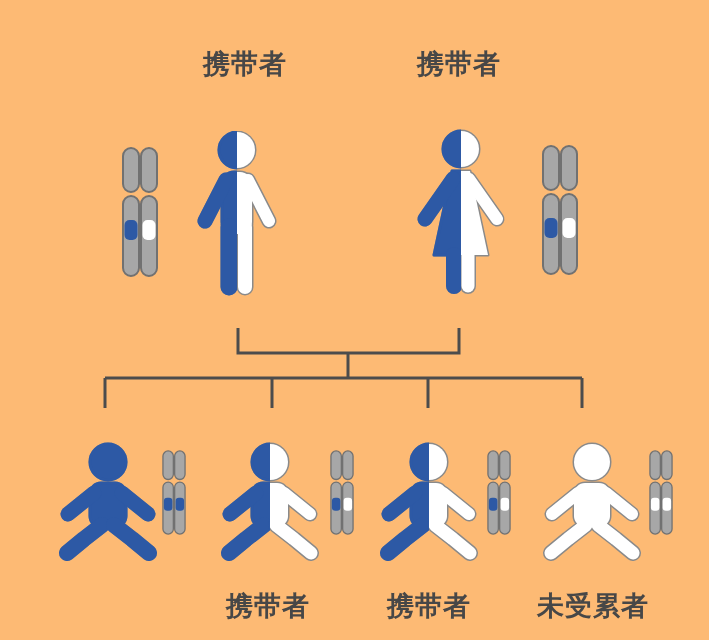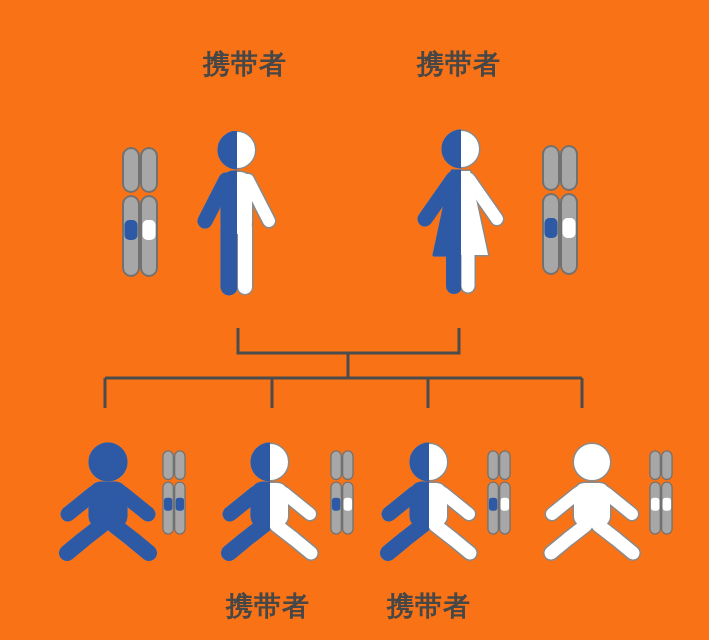--- a/index.html
+++ b/index.html
@@ -10,21 +10,21 @@
   .abs{position:absolute;}
   .label{
     position:absolute;font-weight:bold;font-size:27px;line-height:1.1;
     text-align:center;letter-spacing:1px;white-space:nowrap;
   }
   svg{display:block;}
 </style>
 </head>
 <body>
 
-<div class="stage" style="background: #f97316;">
+<div class="stage" style="background: #fdba74;">
 
   <svg class="abs" style="left:0;top:0;" width="709" height="640" viewBox="0 0 709 640">
     <path id="tree-path" d="M238 328 L238 353 M459 328 L459 353 M236.5 353 L460.5 353 M348 353 L348 378 M105 408 L105 378 M105 378 L582 378 M582 378 L582 408 M272 378 L272 408 M428 378 L428 408" fill="none" stroke="#4c4c4c" stroke-width="3"></path>
   </svg>
 
   <div class="label" style="left: 165px; top: 50px; width: 160px; color: rgb(71, 71, 71);">携带者</div>
   <div class="label" style="left: 379px; top: 50px; width: 160px; color: rgb(71, 71, 71);">携带者</div>
 
   <svg class="abs" style="left:120px;top:147px;" width="40" height="130" viewBox="0 0 40 130">
       <rect x="3" y="1" width="16" height="44" rx="8" fill="#a7a7a7" stroke="#717171" stroke-width="2"></rect>
@@ -218,14 +218,15 @@
       <path d="M56 84 L74 98 L91 112" fill="none" stroke="#ffffff" stroke-width="13" stroke-linecap="round" stroke-linejoin="round"></path>
     </svg>
   <svg class="abs" style="left:648px;top:450px;" width="26" height="85" viewBox="0 0 40 130">
       <rect x="3" y="1" width="16" height="44" rx="8" fill="#a7a7a7" stroke="#717171" stroke-width="2"></rect>
       <rect x="3" y="49" width="16" height="80" rx="8" fill="#a7a7a7" stroke="#717171" stroke-width="2"></rect>
       <rect x="4.5" y="73" width="13" height="20" rx="5" fill="#ffffff"></rect>
       <rect x="21" y="1" width="16" height="44" rx="8" fill="#a7a7a7" stroke="#717171" stroke-width="2"></rect>
       <rect x="21" y="49" width="16" height="80" rx="8" fill="#a7a7a7" stroke="#717171" stroke-width="2"></rect>
       <rect x="22.5" y="73" width="13" height="20" rx="5" fill="#ffffff"></rect>
     </svg>
+  <div class="label" style="left: 513px; top: 592px; width: 160px; color: rgb(71, 71, 71);">未受累者</div>
 
 </div>
 
 </body></html>

